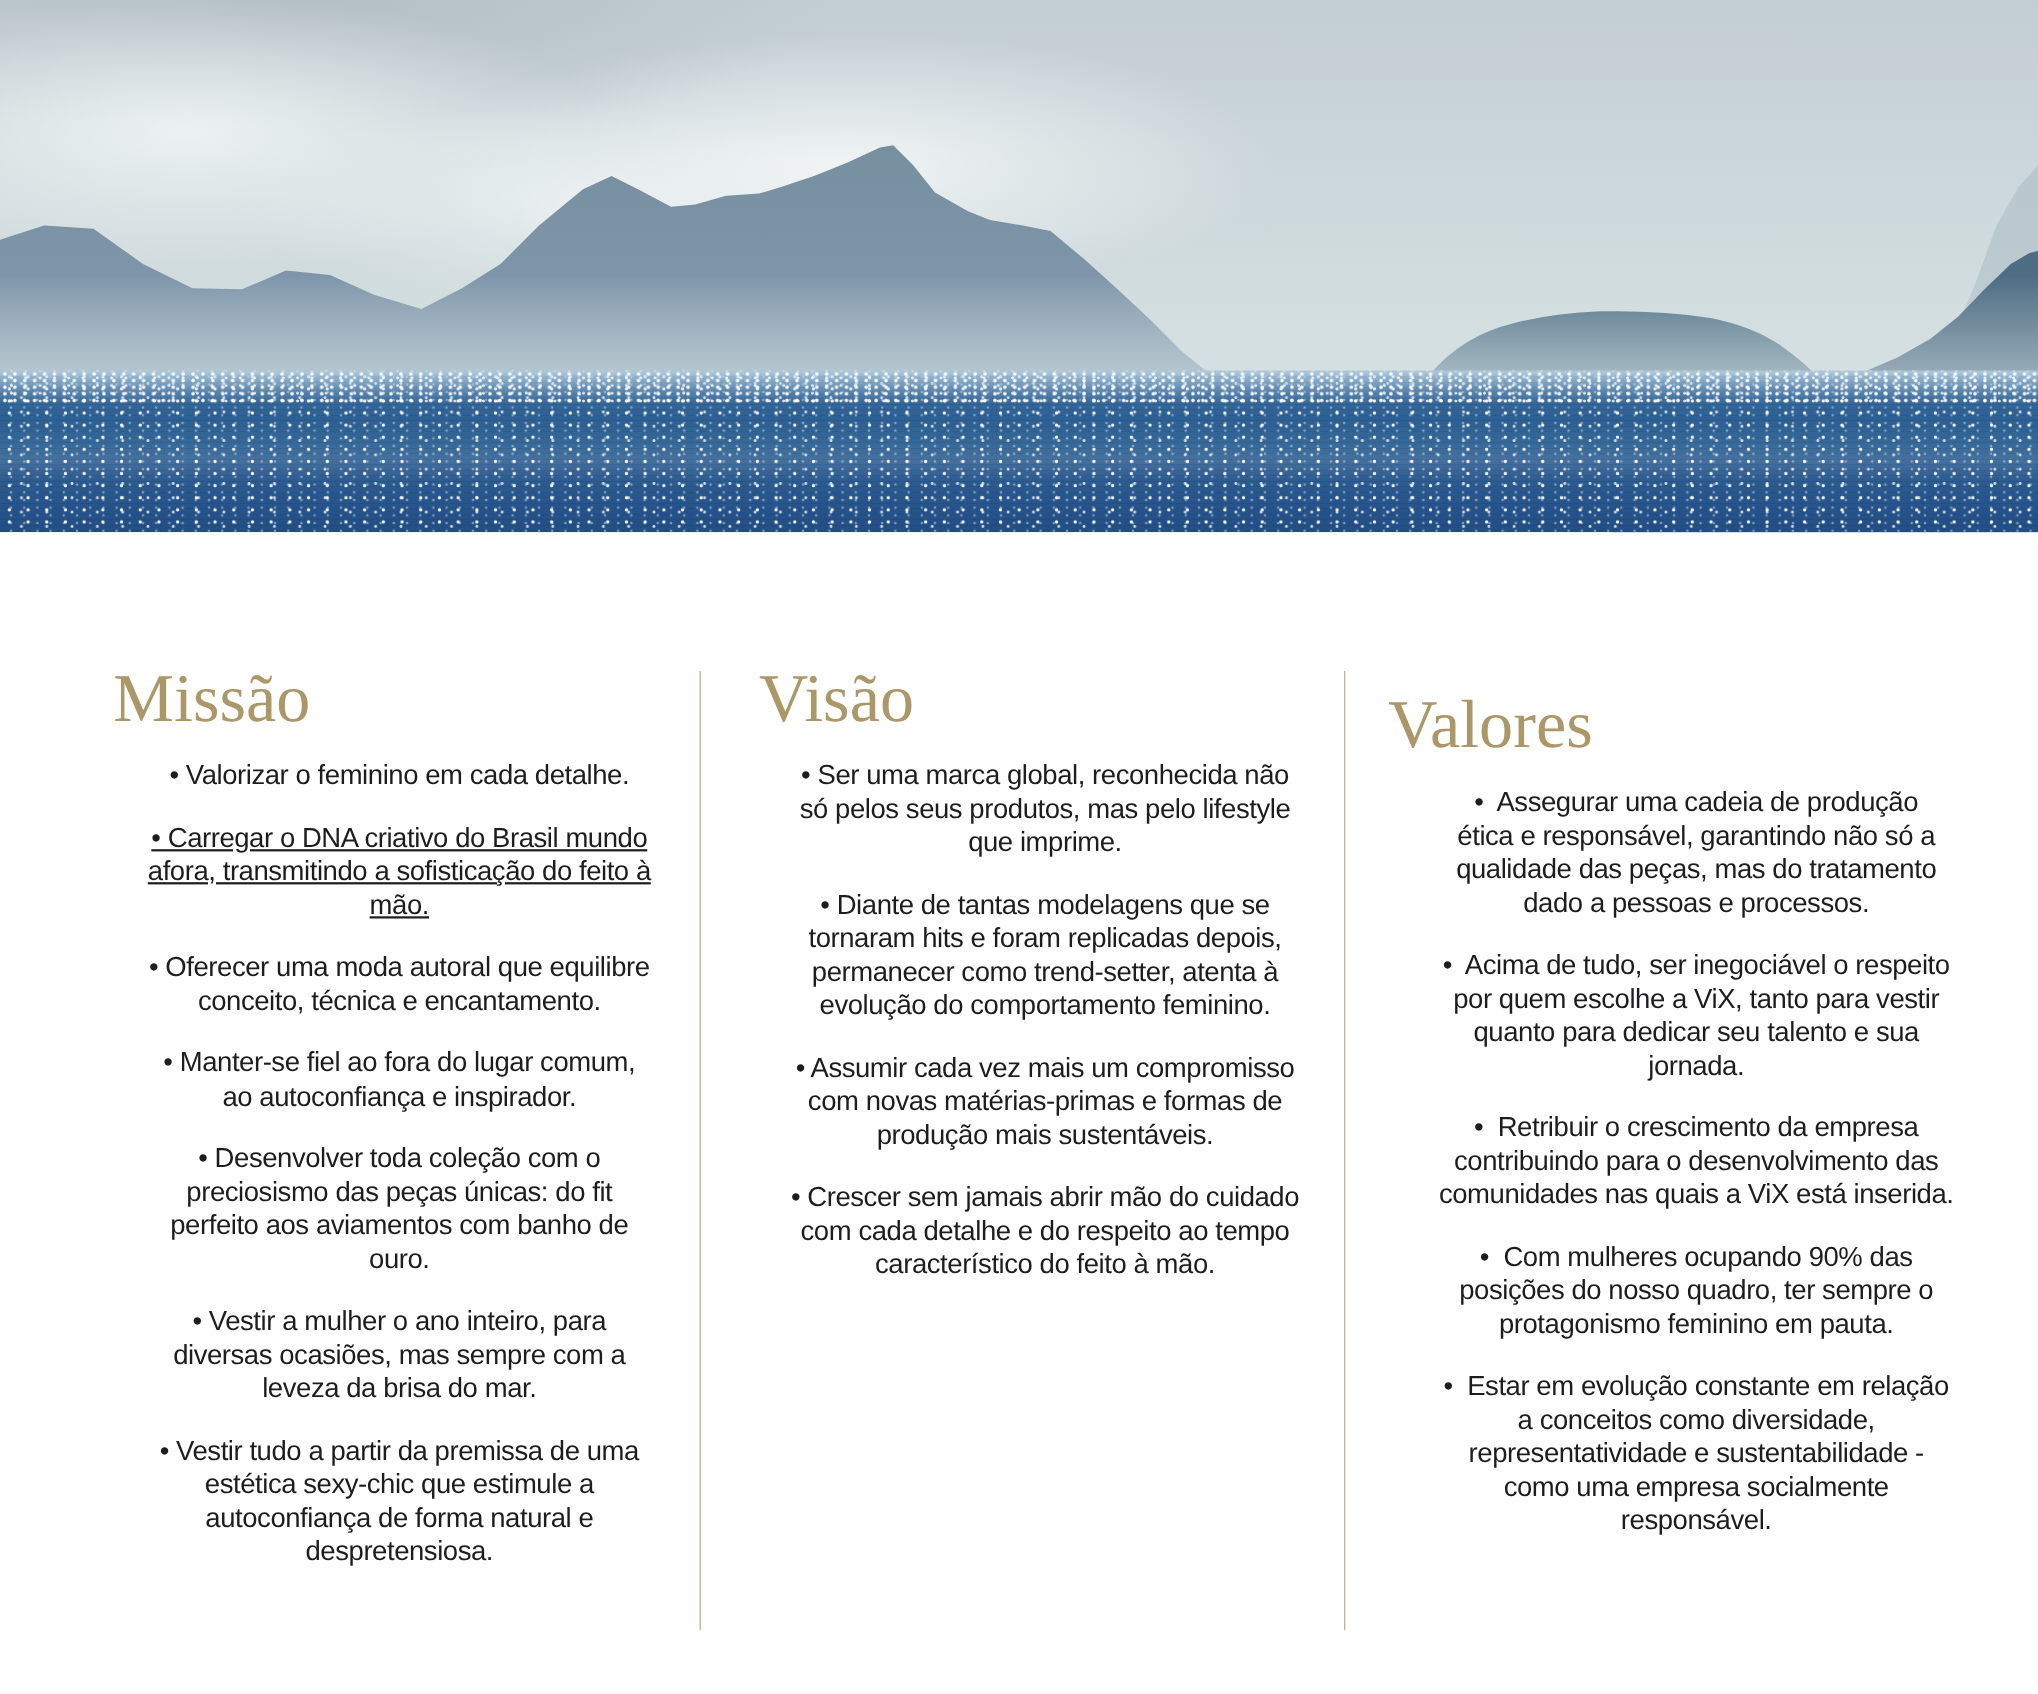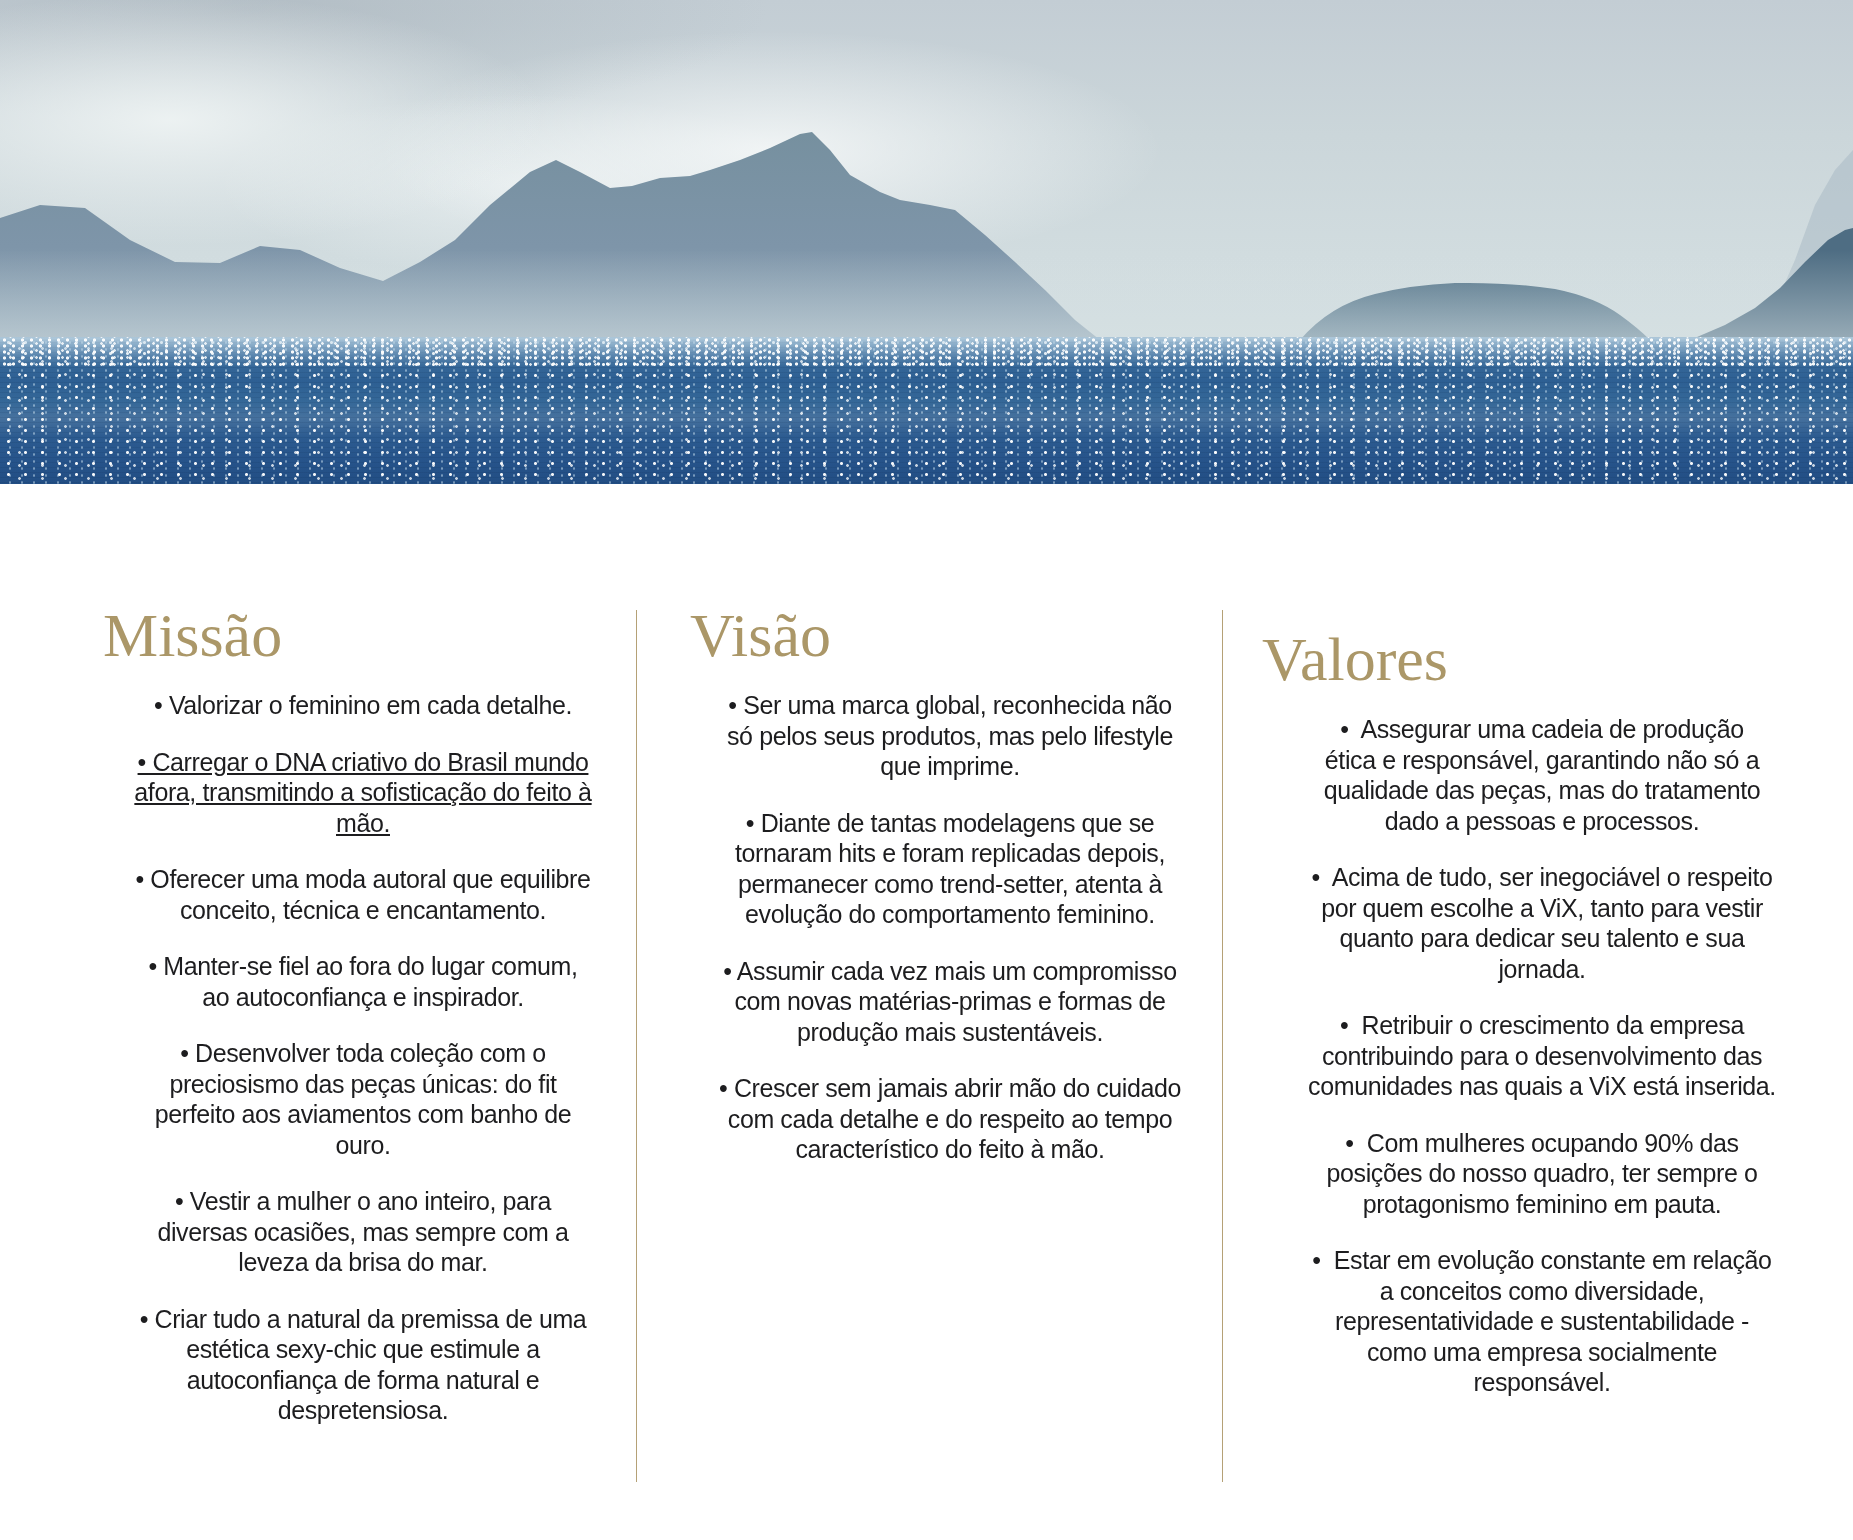--- a/index.html
+++ b/index.html
@@ -109,21 +109,21 @@
 conceito, técnica e encantamento.</p>
     <p style="color: rgb(29, 29, 31);">• Manter-se fiel ao fora do lugar comum,
 ao autoconfiança e inspirador.</p>
     <p style="color: rgb(29, 29, 31);">• Desenvolver toda coleção com o
 preciosismo das peças únicas: do fit
 perfeito aos aviamentos com banho de
 ouro.</p>
     <p style="color: rgb(29, 29, 31);">• Vestir a mulher o ano inteiro, para
 diversas ocasiões, mas sempre com a
 leveza da brisa do mar.</p>
-    <p style="color: rgb(29, 29, 31);">• Criar tudo a natural da premissa de uma
+    <p style="color: rgb(29, 29, 31);">• Vestir tudo a partir da premissa de uma
 estética sexy-chic que estimule a
 autoconfiança de forma natural e
 despretensiosa.</p>
   </section>
 
   <div class="divider divider-1" style="background: rgb(181, 161, 118);"></div>
 
   <section class="col col-visao">
     <h2 style="color: rgb(171, 151, 104);">Visão</h2>
     <p style="color: rgb(29, 29, 31);">• Ser uma marca global, reconhecida não

